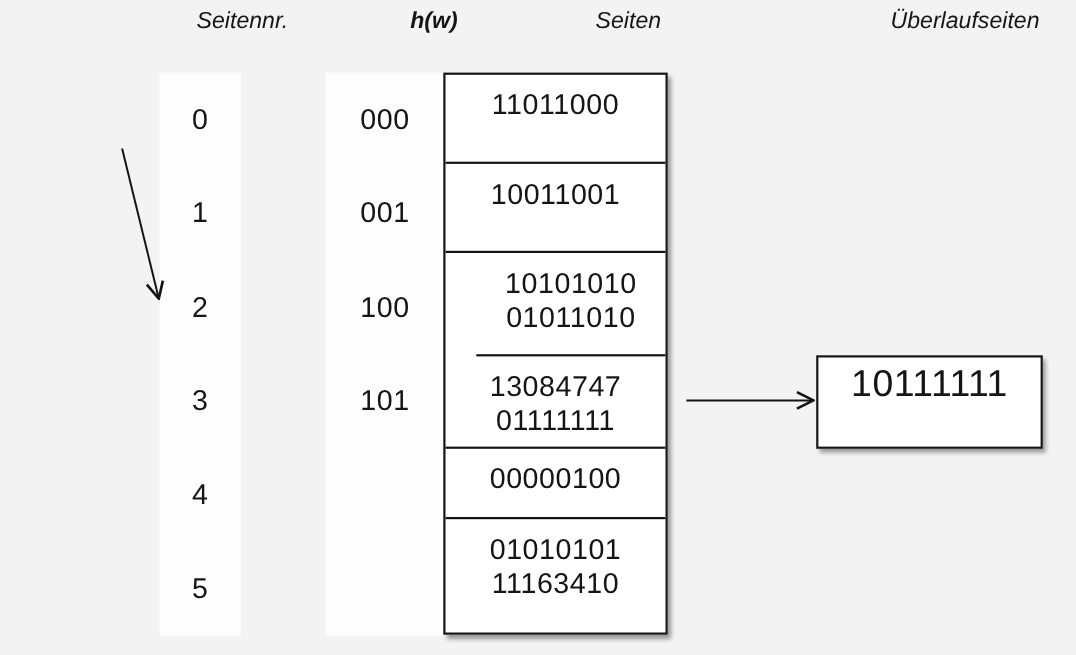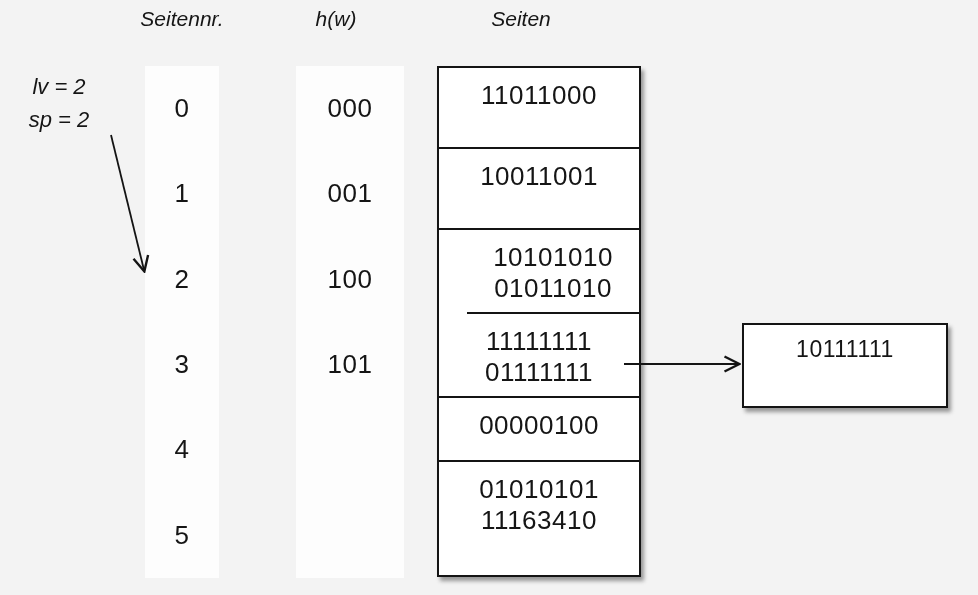--- a/index.html
+++ b/index.html
@@ -22,26 +22,26 @@
     overflow: hidden;
   }
 
   .col-header {
     position: absolute;
     top: 6px;
     height: 26px;
     font-size: 21px;
     font-style: italic;
     font-weight: 500;
-    text-align: center;
+    text-align: right;
     line-height: 26px;
     white-space: nowrap;
   }
   .hdr-seitennr { left: 102px; width: 160px; }
-  .hdr-hw       { left: 256px; width: 160px; }
+  .hdr-hw       { left: 256px; width: 160px; font-weight: bold; }
   .hdr-seiten   { left: 441px; width: 160px; }
   .hdr-ueber    { left: 745px; width: 200px; }
 
   .annotation {
     position: absolute;
     left: 16px;
     top: 70px;
     width: 86px;
     font-size: 22px;
     font-style: italic;
@@ -63,81 +63,78 @@
   .strip-label {
     display: flex;
     align-items: center;
     justify-content: center;
     font-size: 26px;
     letter-spacing: 0.5px;
   }
 
   .pages-table {
     position: absolute;
-    left: 437px;
+    left: 403px;
     top: 66px;
     width: 204px;
     height: 511px;
     background: var(--box_bg);
     border: 2px solid var(--border);
     box-shadow: 3px 4px 4px rgba(0,0,0,0.38);
     display: flex;
     flex-direction: column;
   }
   .page-cell {
     border-bottom: 2px solid var(--border);
     padding-top: 12px;
     text-align: center;
     font-size: 26px;
     line-height: 31px;
     letter-spacing: 0.5px;
   }
   .page-cell.r0 { height: 81px; }
   .page-cell.r1 { height: 81px; }
-  .page-cell.r2 { height: 84px; margin-left: 28px; }
+  .page-cell.r2 { height: 94px; margin-left: 28px; }
   .page-cell.r3 { height: 84px; }
   .page-cell.r4 { height: 64px; }
   .page-cell.r5 { flex: 1; border-bottom: none; }
 
   .overflow-box {
     position: absolute;
     left: 742px;
     top: 323px;
     width: 206px;
     height: 85px;
     background: var(--box_bg);
     border: 2px solid var(--border);
     box-shadow: 3px 4px 4px rgba(0,0,0,0.38);
     padding-top: 9px;
     text-align: center;
-    font-size: 23px;
+    font-size: 34px;
     line-height: 31px;
     letter-spacing: 0.5px;
   }
 
   .arrow-layer {
     position: absolute;
     left: 0; top: 0;
     width: 978px; height: 595px;
     pointer-events: none;
   }
 </style>
 </head>
 <body>
 
 <div class="canvas">
 
   <div class="col-header hdr-seitennr">Seitennr.</div>
   <div class="col-header hdr-hw">h(w)</div>
   <div class="col-header hdr-seiten">Seiten</div>
+  <div class="col-header hdr-ueber">Überlaufseiten</div>
 
-  <div class="annotation">
-    <div>lv = 2</div>
-    <div>sp = 2</div>
-  </div>
 
   <div class="col-strip strip-seitennr">
     <div class="strip-label">0</div>
     <div class="strip-label">1</div>
     <div class="strip-label">2</div>
     <div class="strip-label">3</div>
     <div class="strip-label">4</div>
     <div class="strip-label">5</div>
   </div>
 
@@ -155,21 +152,21 @@
     </div>
     <div class="page-cell r1">
       <div>10011001</div>
       <div></div>
     </div>
     <div class="page-cell r2">
       <div>10101010</div>
       <div>01011010</div>
     </div>
     <div class="page-cell r3">
-      <div>11111111</div>
+      <div>13084747</div>
       <div>01111111</div>
     </div>
     <div class="page-cell r4">
       <div>00000100</div>
       <div></div>
     </div>
     <div class="page-cell r5">
       <div>01010101</div>
       <div>11163410</div>
     </div>

